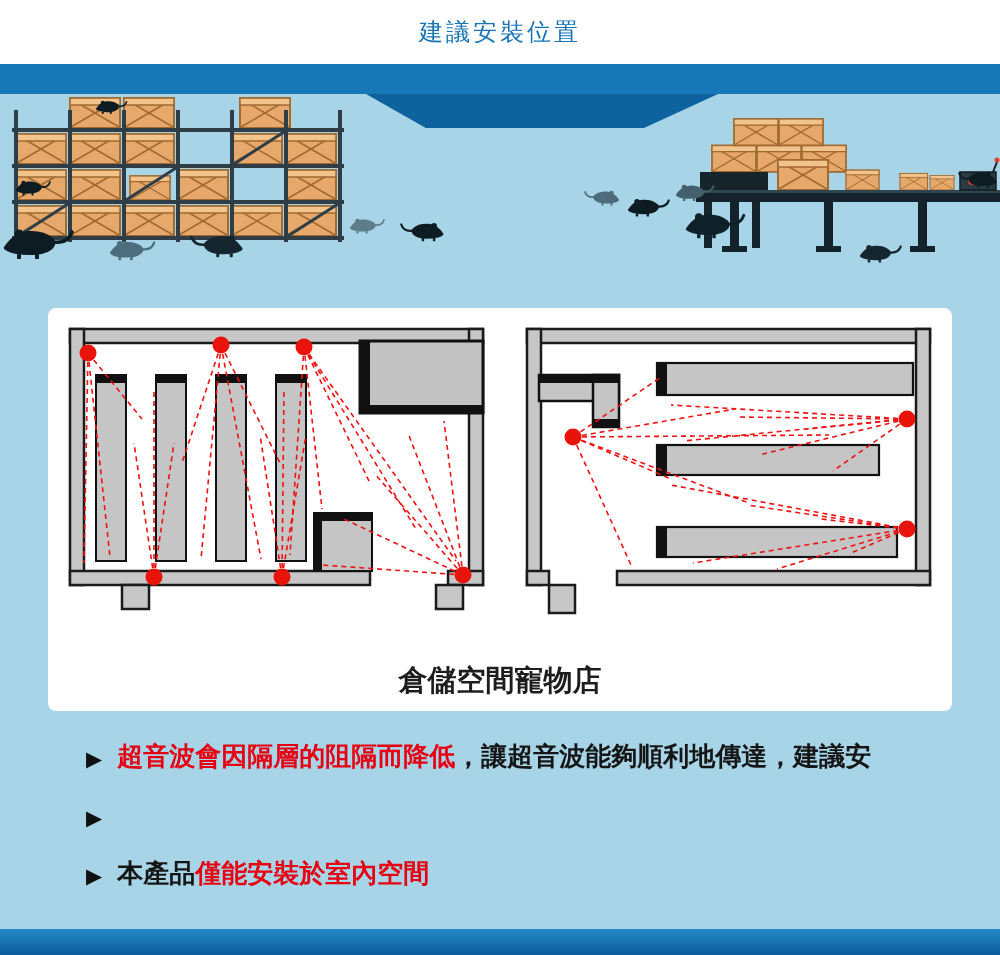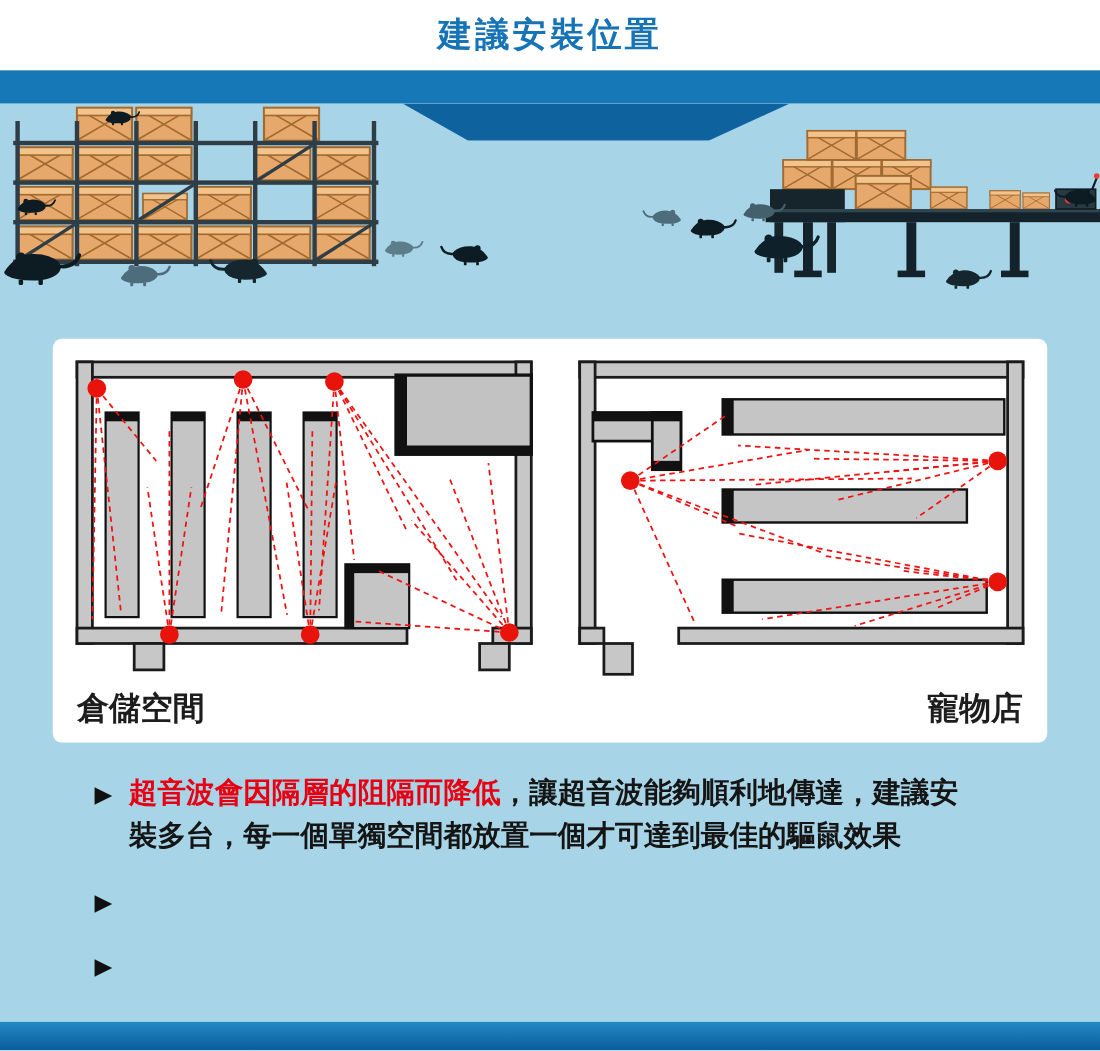--- a/index.html
+++ b/index.html
@@ -5,32 +5,32 @@
   * { margin:0; padding:0; box-sizing:border-box; }
   :root{
     --red:#e60012; --blue:#1573b6; --band:#1778b7; --trap:#0e639f;
     --bg:#a7d5e7; --dark:#151515; --wall:#c7c7c7;
   }
   html,body{ background:#fff; }
   body{ width:1000px; height:955px; font-family:"Liberation Sans","DejaVu Sans",sans-serif; }
   .page{ width:1000px; height:955px; display:flex; flex-direction:column; background:var(--bg); overflow:hidden; }
 
   .header{ height:64px; background:#ffffff; display:flex; align-items:center; justify-content:center; flex:none; }
-  .header h1{ color:var(--blue); font-size:31px; font-weight:bold; letter-spacing:3px; }
+  .header h1{ color:var(--blue); font-size:24px; font-weight:normal; letter-spacing:3px; }
 
   .band{ height:30px; background:var(--band); flex:none; }
 
   .scene{ position:relative; height:196px; flex:none; }
   .trap{ position:absolute; top:0; left:366px; width:352px; height:34px; background:var(--trap);
          clip-path:polygon(0 0,100% 0,79% 100%,17% 100%); }
   .scene svg{ position:absolute; left:0; top:0; }
 
   .panel{ width:904px; margin:18px auto 0; background:#fff; border-radius:8px; padding:15px 16px 6px; flex:none; }
   .plans{ display:flex; justify-content:space-between; }
-  .plan-labels{ display:flex; justify-content:space-between; padding:2px 6px 4px; font-size:29px; font-weight:bold; color:#1d1d1d; }
+  .plan-labels{ display:flex; justify-content:center; padding:2px 6px 4px; font-size:29px; font-weight:bold; color:#1d1d1d;margin-top:36px; }
 
   .bullets{ list-style:none; margin:26px 0 0 86px; width:866px; }
   .bullets li{ display:flex; gap:15px; margin-bottom:20px; font-size:26px; font-weight:bold; line-height:1.5; color:var(--dark); }
   .bullets .marker{ font-size:21px; padding-top:6px; color:#101010; flex:none; }
   .bullets .red{ color:var(--red); }
   .bullets .black{ color:var(--dark); }
 
   .footer{ margin-top:auto; height:26px; flex:none; background:linear-gradient(180deg,#2489c5,#0b5c9b); }
 </style>
 </head>
@@ -286,25 +286,28 @@
     <div class="plan-labels">
       <span>倉儲空間</span>
       <span>寵物店</span>
     </div>
   </div>
 
   <ul class="bullets">
     <li>
       <span class="marker">▶</span>
       <div>
-        <span class="red">超音波會因隔層的阻隔而降低</span><span class="black">，讓超音波能夠順利地傳達，建議安</span><br><span class="black">裝多台，每一個單獨空間都放置一個才可達到最佳的驅鼠效果</span>
+        <span class="red">超音波會因隔層的阻隔而降低</span><span class="black">，讓超音波能夠順利地傳達，建議安</span><br>
       </div>
     </li>
     <li>
       <span class="marker">▶</span>
     </li>
     <li>
       <span class="marker">▶</span>
+      <div>
+        <span class="black">本產品</span><span class="red">僅能安裝於室內空間</span>
+      </div>
     </li>
   </ul>
 
   <footer class="footer"></footer>
 </div>
 
 </body></html>

